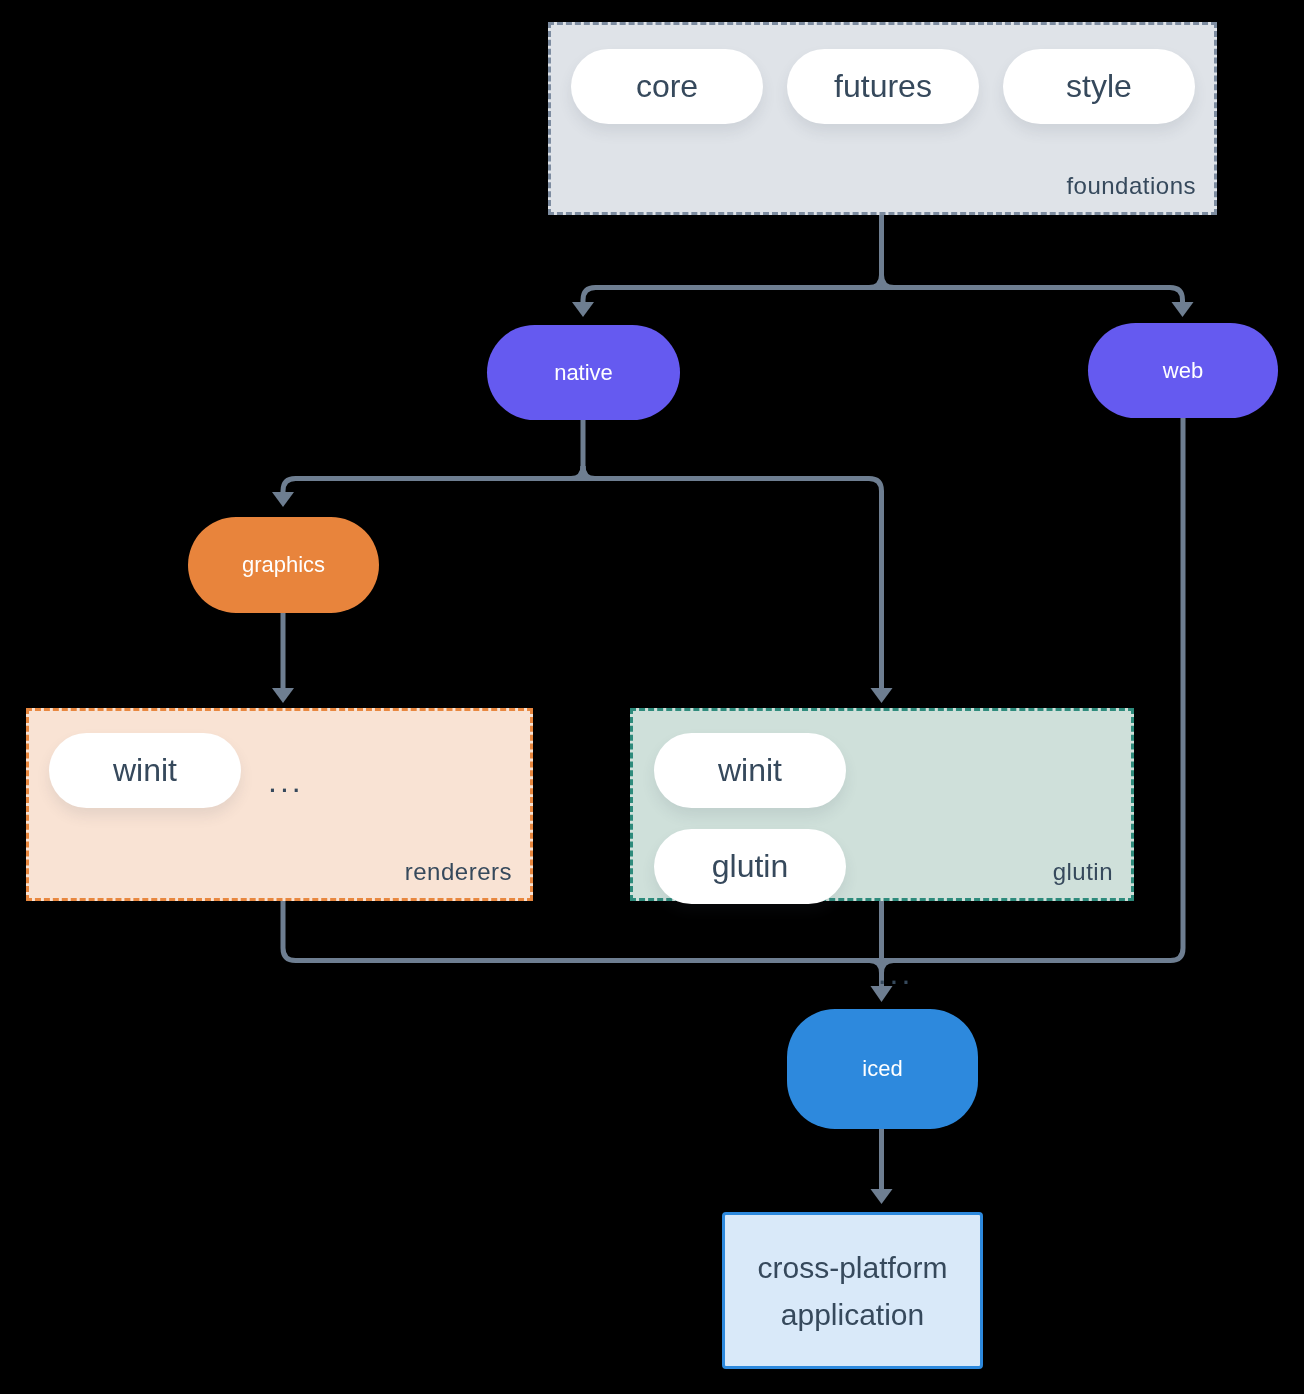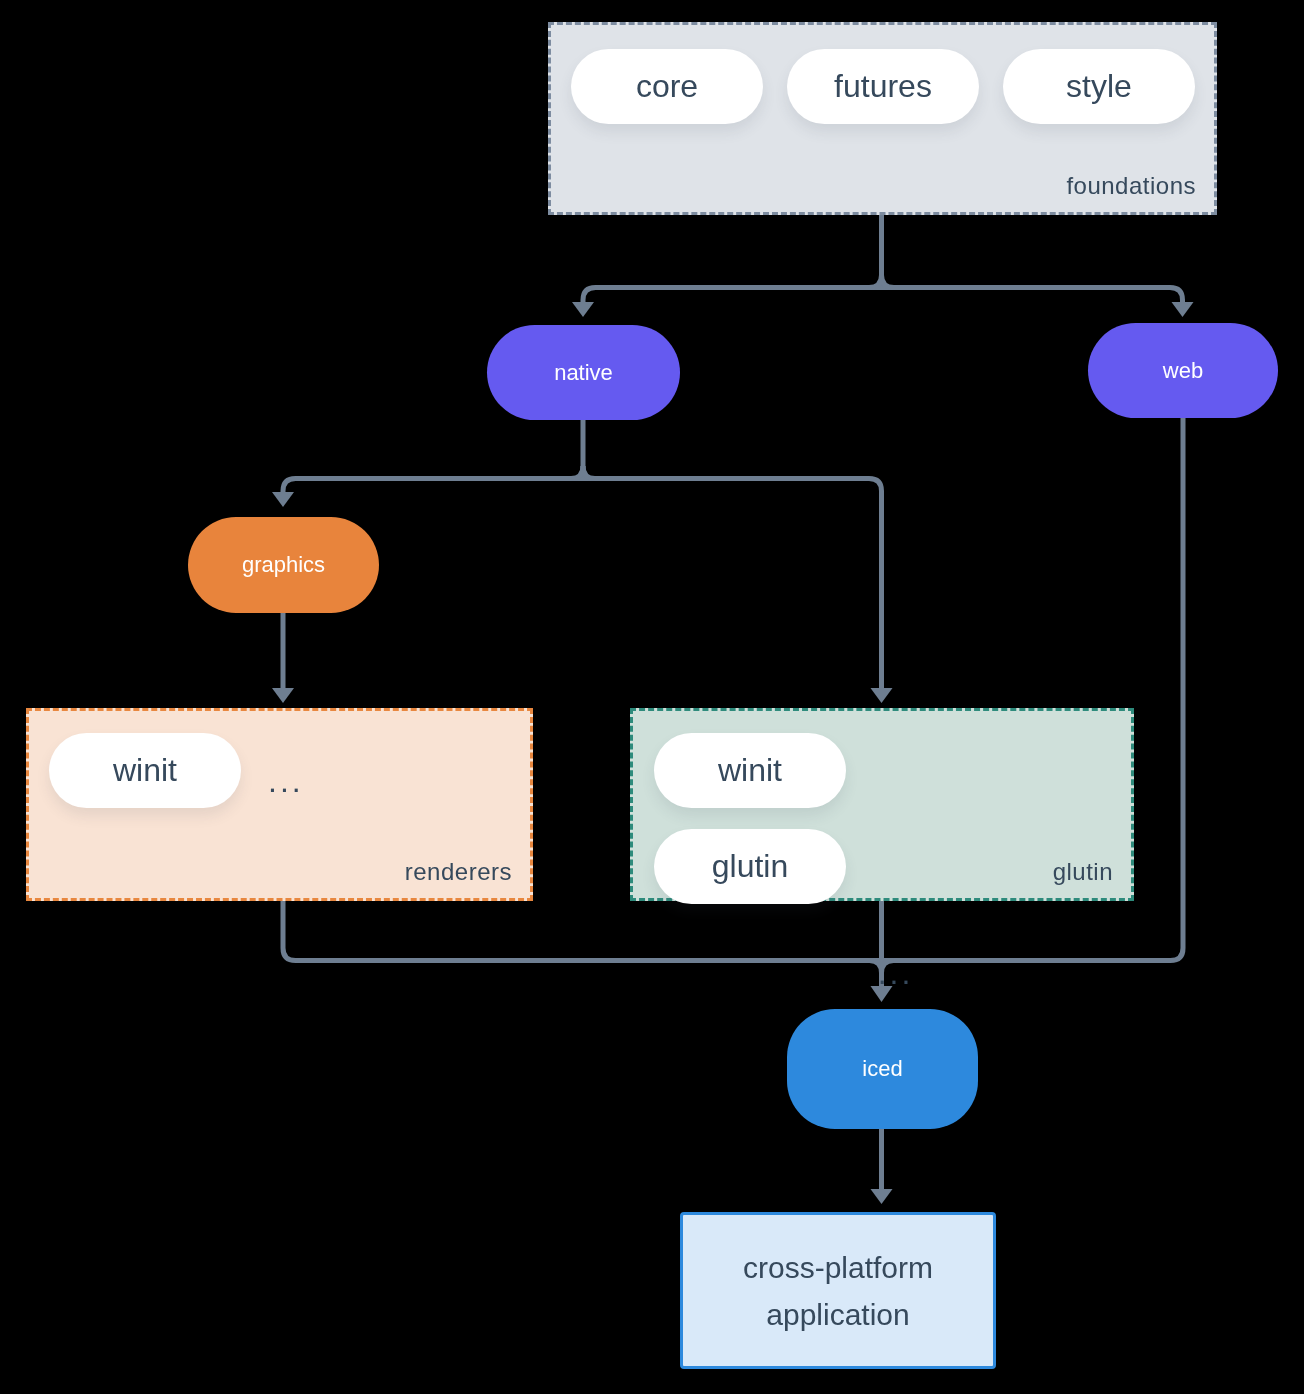--- a/index.html
+++ b/index.html
@@ -60,21 +60,21 @@
   .node {
     position:absolute; border-radius:48px; color:#fff; font-size:22px;
     display:flex; align-items:center; justify-content:center;
   }
   .node-native { left:487px; top:325px; width:193px; height:95px; background:var(--purple); }
   .node-web    { left:1088px; top:323px; width:190px; height:95px; background:var(--purple); }
   .node-graphics { left:188px; top:517px; width:191px; height:96px; background:var(--orange); }
   .node-iced   { left:787px; top:1009px; width:191px; height:120px; background:var(--blue); }
 
   .app-box {
-    position:absolute; left:680px; top:1212px; width:316px; height:157px;
+    position:absolute; left:722px; top:1212px; width:261px; height:157px;
     background:var(--app-fill); border:3px solid var(--app-border); border-radius:4px;
     display:flex; flex-direction:column; align-items:center; justify-content:center;
     color:var(--slate); font-size:30px; line-height:47px; text-align:center;
   }
 </style>
 </head>
 <body>
 
 <div class="canvas">
 

